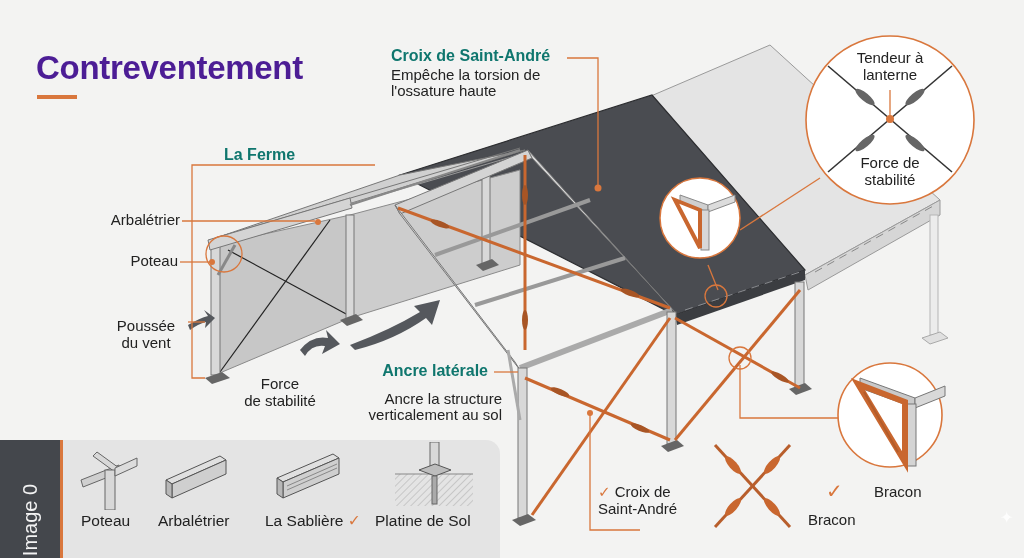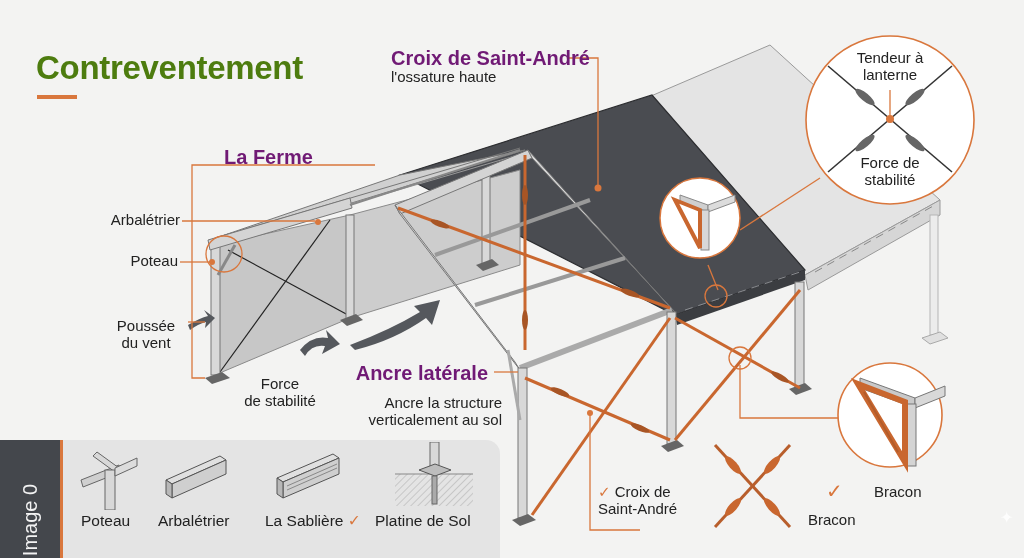--- a/index.html
+++ b/index.html
@@ -6,27 +6,27 @@
     body {
       width: 1024px; height: 558px; overflow: hidden; position: relative;
       background: #f3f3f2;
       font-family: "Liberation Sans", "DejaVu Sans", sans-serif;
       color: #222;
     }
     .stage { position: absolute; left: 0; top: 0; width: 1024px; height: 558px; }
     svg.art { position: absolute; left: 0; top: 0; width: 1024px; height: 558px; }
     .lbl { position: absolute; line-height: 1.1; white-space: nowrap; }
     .title {
-      left: 36px; top: 50px; font-size: 33px; font-weight: 700; color: #4d7c0f;
+      left: 36px; top: 50px; font-size: 33px; font-weight: 700; color: #4c1d95;
       letter-spacing: -0.3px;
     }
     .title-underline {
       position: absolute; left: 37px; top: 95px; width: 40px; height: 4px; background: #d9773d;
     }
-    .h { font-weight: 700; font-size: 20px; color: #701a75; }
+    .h { font-weight: 700; font-size: 16px; color: #0f766e; }
     .t { font-size: 15px; color: #222; }
     .c { text-align: center; }
     .r { text-align: right; }
     .check { color: #d9773d; font-weight: 700; }
 
     
     .legend-tab {
       position: absolute; left: 0; top: 440px; width: 60px; height: 118px;
       background: #44474c; border-right: 3px solid #d9773d;
     }
@@ -194,20 +194,21 @@
       <ellipse cx="733" cy="507" rx="11" ry="4" fill="#c9672f" transform="rotate(-48 733 507)"></ellipse>
       <ellipse cx="772" cy="507" rx="11" ry="4" fill="#c9672f" transform="rotate(48 772 507)"></ellipse>
     </g>
   </svg>
 
   <div class="lbl title">Contreventement</div>
   <div class="title-underline"></div>
 
   <div class="lbl" style="left:391px; top:47px;">
     <div class="h">Croix de Saint-André</div>
+    <div class="t" style="margin-top:2px">Empêche la torsion de</div>
     <div class="t">l'ossature haute</div>
   </div>
 
   <div class="lbl h" style="left:191px; top:146px;margin-left:33px;">La Ferme</div>
 
   <div class="lbl t r" style="left:94px; top:212px; width:86px;">Arbalétrier</div>
 
   <div class="lbl t r" style="left:100px; top:253px; width:78px;">Poteau</div>
 
   <div class="lbl t c" style="left:108px; top:318px; width:76px;">

